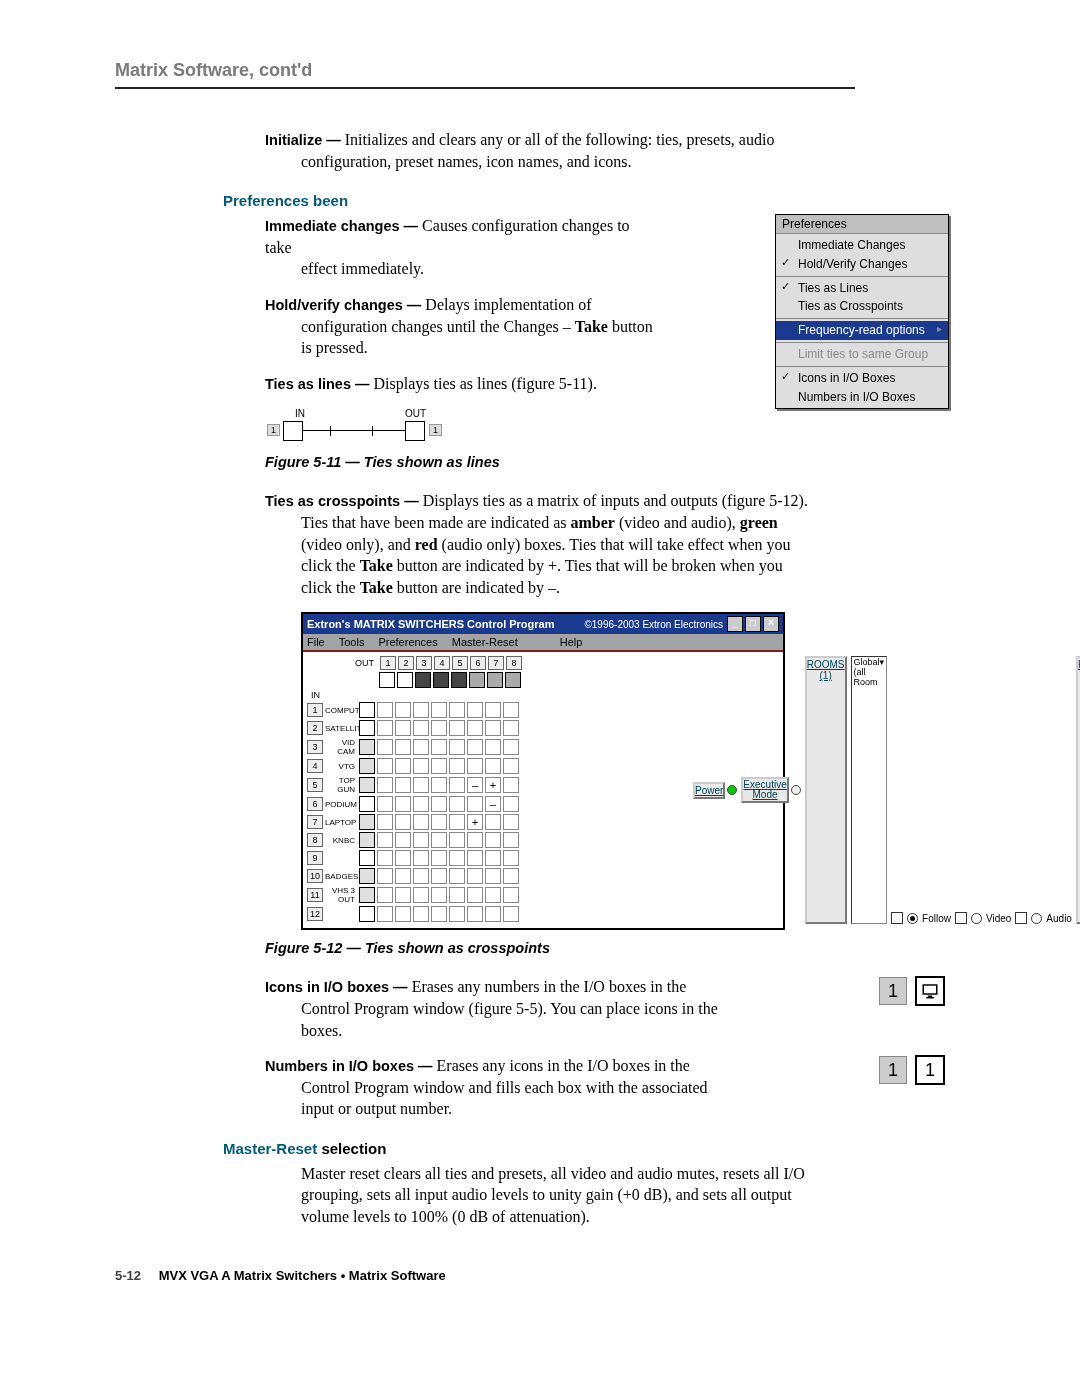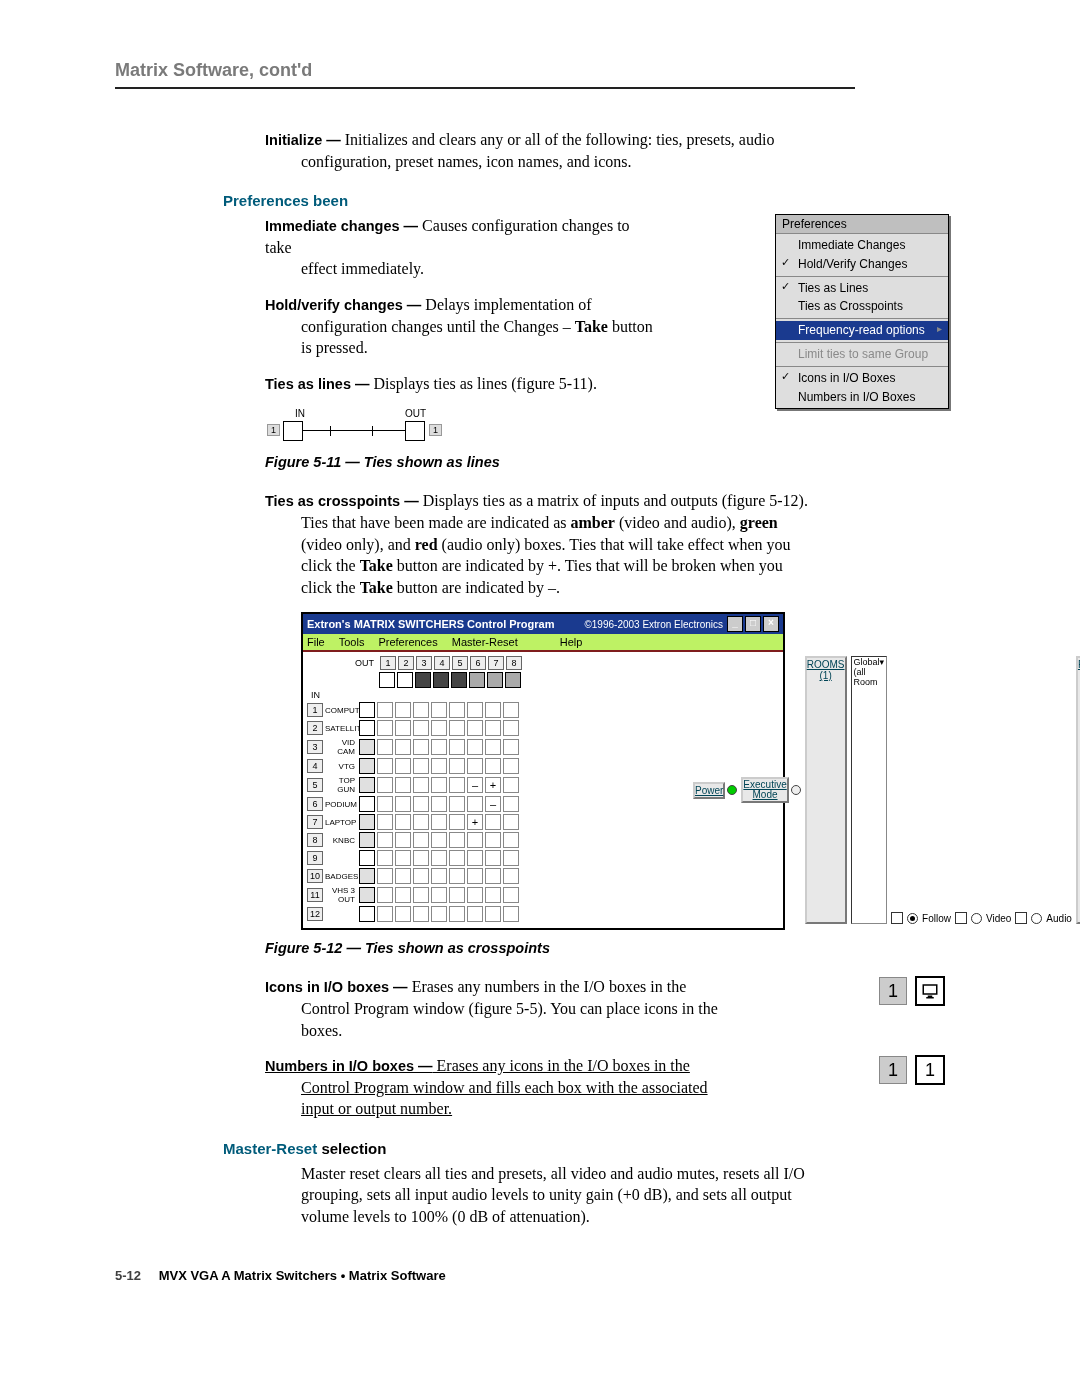--- a/index.html
+++ b/index.html
@@ -103,21 +103,21 @@
   .mini-fig .bus{position:absolute; left:37px; top:22px; width:103px; height:0; border-top:1px solid #000;}
   .mini-fig .bus::before,.mini-fig .bus::after{content:"";position:absolute;width:0;height:10px;border-left:1px solid #000;top:-5px;}
   .mini-fig .bus::before{left:28px;}
   .mini-fig .bus::after{left:70px;}
 
   
   .app-window{
     margin-left:186px;
     width:480px;
     border:2px solid #000;
-    background:#bef264;
+    background:#a3a3a3;
     font-family:"MS Sans Serif", Tahoma, Arial, sans-serif;
     font-size:11px;
   }
   .app-window .titlebar{
     background:#1a3a8f;
     color:#fff;
     font-weight:bold;
     display:flex;
     padding:2px 4px;
     font-size:11px;
@@ -526,21 +526,21 @@
       <span class="cont">Control Program window (figure 5-5).  You can place icons in the</span>
       <span class="cont">boxes.</span>
     </div>
   </div>
 
   <div style="position:relative;">
     <div class="side-fig" style="top:0;">
       <div class="bignum">1</div>
       <div class="numbox">1</div>
     </div>
-    <div class="def" style="width:460px;text-decoration:underline;">
+    <div class="def" style="width:460px;">
       <span class="term">Numbers in I/O boxes —</span><span class="run"> Erases any icons in the I/O boxes in the</span>
       <span class="cont">Control Program window and fills each box with the associated</span>
       <span class="cont">input or output number.</span>
     </div>
   </div>
 
   <div class="section-head extra">
     <span>Master-Reset </span><span class="black-run">selection</span>
   </div>
   <div style="margin-left:186px;line-height:1.35;">

